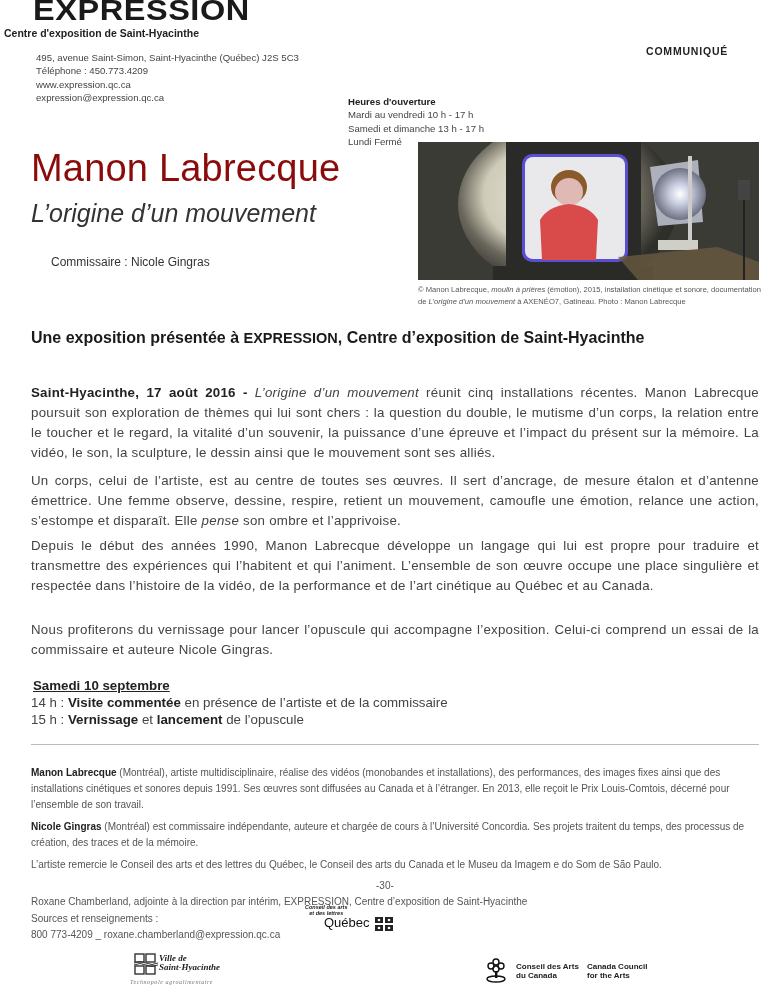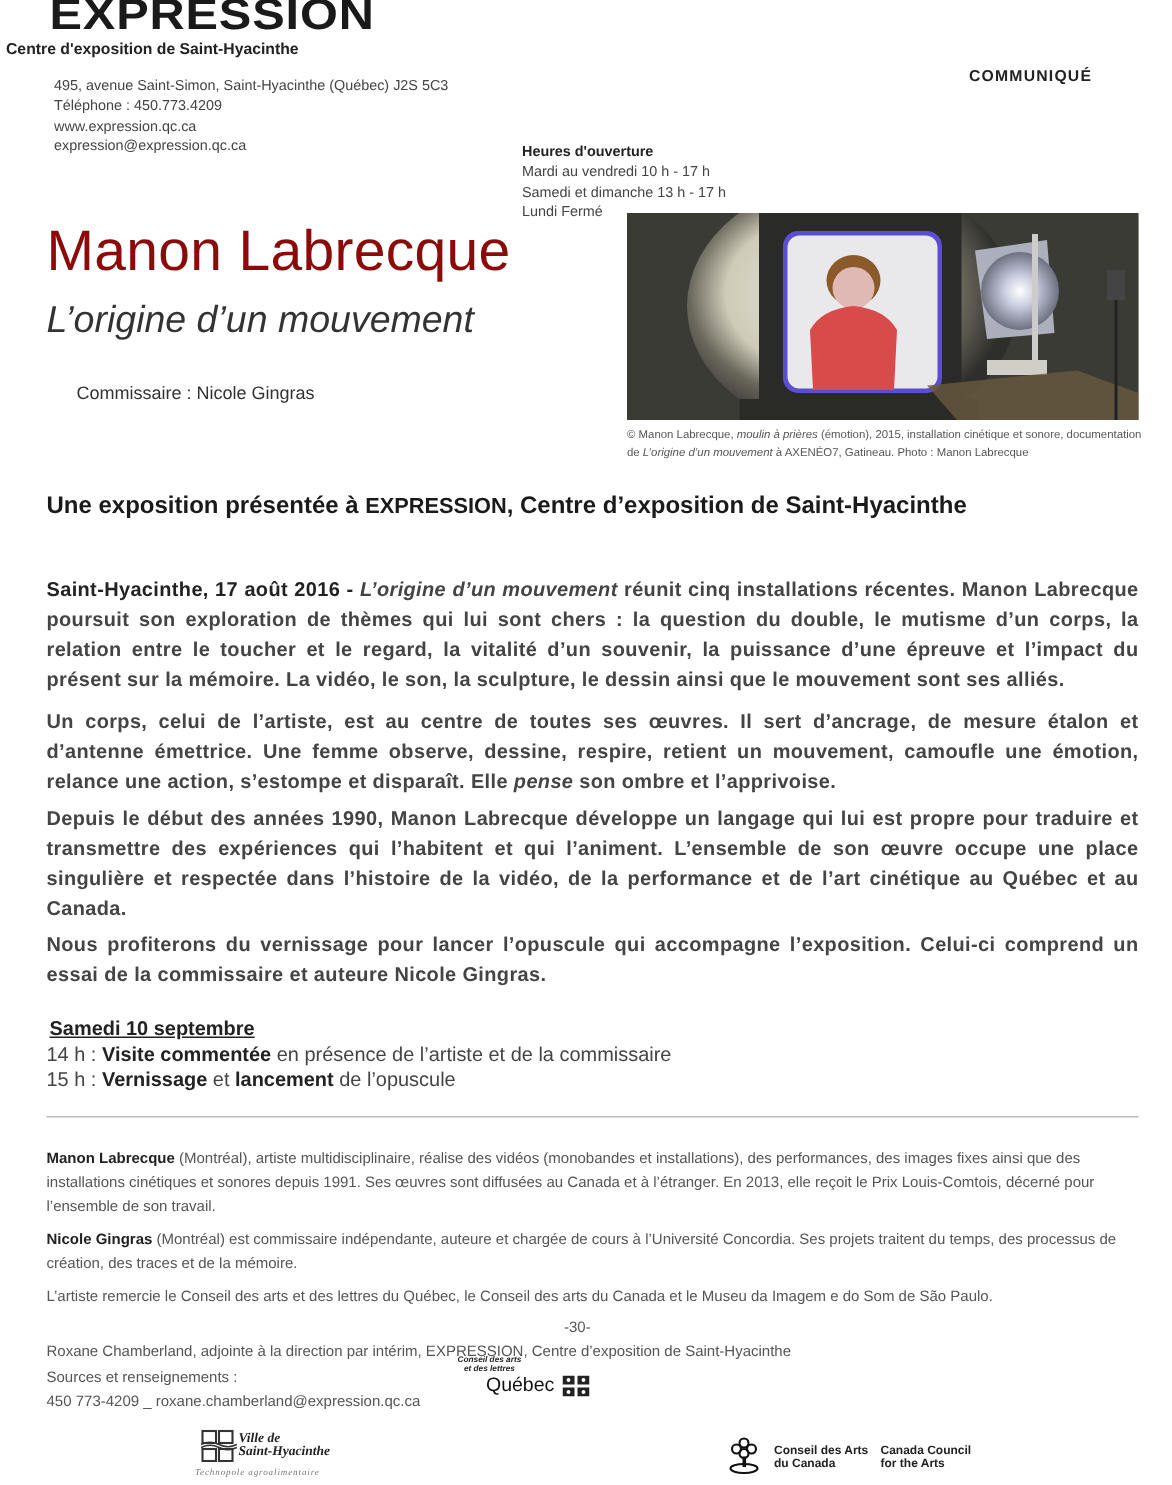--- a/index.html
+++ b/index.html
@@ -16,21 +16,21 @@
 
   .artist { left:31px; top:147px; font-size:38px; color:#8b0a0a; font-weight:normal; letter-spacing:0.2px; }
   .subtitle { left:31px; top:199px; font-size:25px; font-style:italic; color:#333; }
   .curator { left:31px; top:255px; font-size:12px; color:#333;margin-left:20px; }
 
   .photo { left:418px; top:142px; width:341px; height:138px; overflow:hidden; background:#3a3a35; }
   .caption { left:418px; top:284px; width:345px; font-size:7.6px; line-height:11.5px; color:#555; }
 
   .lead { left:31px; top:327px; width:720px; font-size:16px; font-weight:bold; line-height:21px; color:#1a1a1a; }
 
-  .body-text { left:31px; width:728px; font-size:13.3px; line-height:20px; color:#444; text-align:justify; letter-spacing:0.25px;font-weight:bold; }
+  .body-text { left:31px; width:728px; font-size:13.3px; line-height:20px; color:#444; text-align:justify; letter-spacing:0.25px; }
   .p1 { top:383px; }
   .p2 { top:471px; }
   .p3 { top:536px; }
   .p4 { top:620px; }
   .body-text b { color:#222; }
 
   .event { left:31px; top:677px; font-size:13.3px; line-height:17px; color:#444; }
   .event .date { font-weight:bold; text-decoration:underline; color:#222; margin-left:2px; }
   .event b { color:#222; }
 
@@ -131,21 +131,21 @@
 <div class="abs rule"></div>
 
 <div class="abs bio b1"><b>Manon Labrecque</b><span> (Montréal), artiste multidisciplinaire, réalise des vidéos (monobandes et installations), des performances, des images fixes ainsi que des installations cinétiques et sonores depuis 1991. Ses œuvres sont diffusées au Canada et à l’étranger. En 2013, elle reçoit le Prix Louis-Comtois, décerné pour l’ensemble de son travail.</span></div>
 <div class="abs bio b2"><b>Nicole Gingras</b><span> (Montréal) est commissaire indépendante, auteure et chargée de cours à l’Université Concordia. Ses projets traitent du temps, des processus de création, des traces et de la mémoire.</span></div>
 <div class="abs bio b3">L’artiste remercie le Conseil des arts et des lettres du Québec, le Conseil des arts du Canada et le Museu da Imagem e do Som de São Paulo.</div>
 
 <div class="abs thirty">-30-</div>
 <div class="abs sources">
   <div>Roxane Chamberland, adjointe à la direction par intérim, EXPRESSION, Centre d’exposition de Saint-Hyacinthe</div>
   <div>Sources et renseignements :</div>
-  <div>450 773-4209  _  roxane.chamberland@expression.qc.ca</div>
+  <div>800 773-4209  _  roxane.chamberland@expression.qc.ca</div>
 </div>
 
 <div class="abs logo-sh" style="width:100px;height:36px;">
   <svg width="24" height="22" viewBox="0 0 24 22" style="position:absolute;left:4px;top:0;">
     <rect x="1" y="1" width="9" height="8" fill="none" stroke="#333" stroke-width="1.4"></rect>
     <rect x="12" y="1" width="9" height="8" fill="none" stroke="#333" stroke-width="1.4"></rect>
     <rect x="1" y="13" width="9" height="8" fill="none" stroke="#333" stroke-width="1.4"></rect>
     <rect x="12" y="13" width="9" height="8" fill="none" stroke="#333" stroke-width="1.4"></rect>
     <path d="M0 10 Q6 7 12 10 T24 10 M0 12 Q6 9 12 12 T24 12" stroke="#333" stroke-width="1" fill="none"></path>
   </svg>

